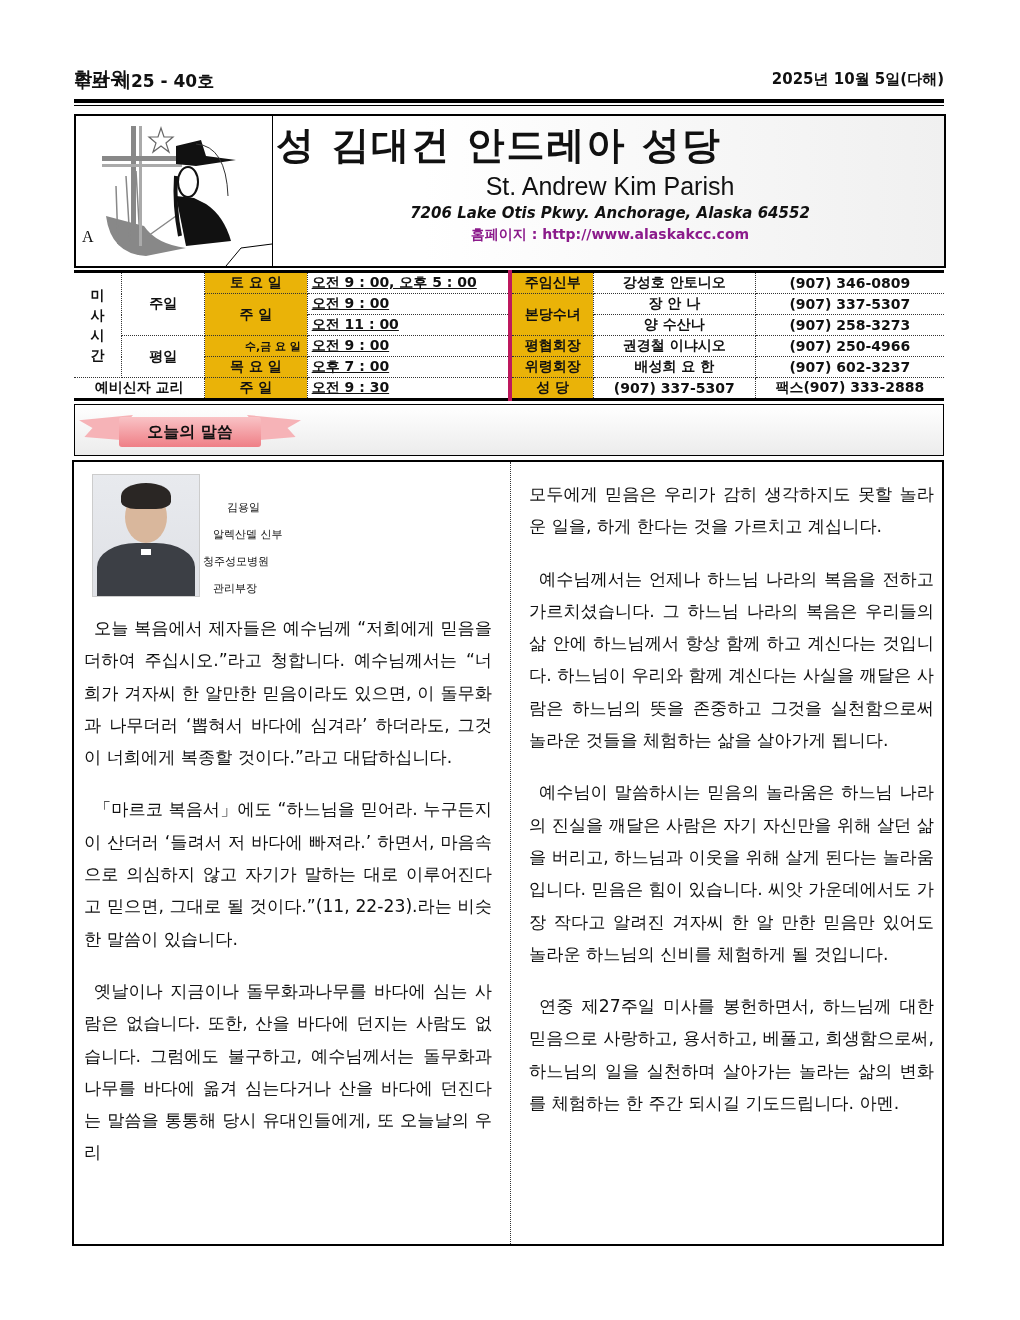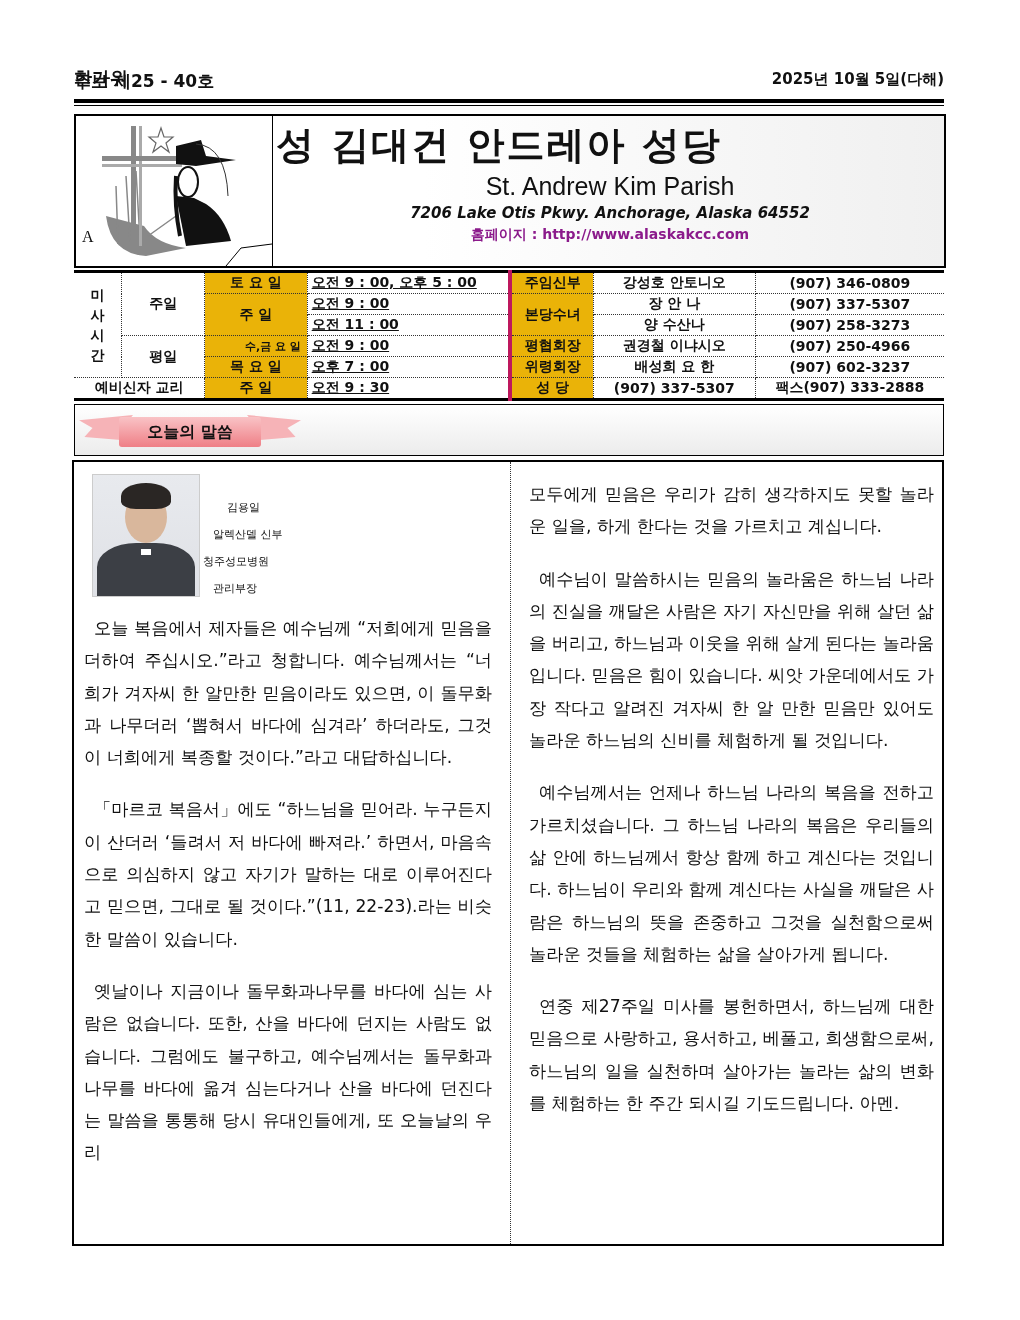--- a/index.html
+++ b/index.html
@@ -196,17 +196,17 @@
         <div>관리부장</div>
       </div>
     </div>
     <p>오늘 복음에서 제자들은 예수님께 “저희에게 믿음을 더하여 주십시오.”라고 청합니다. 예수님께서는 “너희가 겨자씨 한 알만한 믿음이라도 있으면, 이 돌무화과 나무더러 ‘뽑혀서 바다에 심겨라’ 하더라도, 그것이 너희에게 복종할 것이다.”라고 대답하십니다.</p>
     <p>「마르코 복음서」에도 “하느님을 믿어라. 누구든지 이 산더러 ‘들려서 저 바다에 빠져라.’ 하면서, 마음속으로 의심하지 않고 자기가 말하는 대로 이루어진다고 믿으면, 그대로 될 것이다.”(11, 22-23).라는 비슷한 말씀이 있습니다.</p>
     <p>옛날이나 지금이나 돌무화과나무를 바다에 심는 사람은 없습니다. 또한, 산을 바다에 던지는 사람도 없습니다. 그럼에도 불구하고, 예수님께서는 돌무화과나무를 바다에 옮겨 심는다거나 산을 바다에 던진다는 말씀을 통통해 당시 유대인들에게, 또 오늘날의 우리</p>
   </div>
 
   <div class="col col-right">
     <p class="noind">모두에게 믿음은 우리가 감히 생각하지도 못할 놀라운 일을, 하게 한다는 것을 가르치고 계십니다.</p>
+    <p>예수님께서는 언제나 하느님 나라의 복음을 전하고 가르치셨습니다. 그 하느님 나라의 복음은 우리들의 삶 안에 하느님께서 항상 함께 하고 계신다는 것입니다. 하느님이 우리와 함께 계신다는 사실을 깨달은 사람은 하느님의 뜻을 존중하고 그것을 실천함으로써 놀라운 것들을 체험하는 삶을 살아가게 됩니다.</p>
     <p>예수님이 말씀하시는 믿음의 놀라움은 하느님 나라의 진실을 깨달은 사람은 자기 자신만을 위해 살던 삶을 버리고, 하느님과 이웃을 위해 살게 된다는 놀라움입니다. 믿음은 힘이 있습니다. 씨앗 가운데에서도 가장 작다고 알려진 겨자씨 한 알 만한 믿음만 있어도 놀라운 하느님의 신비를 체험하게 될 것입니다.</p>
-    <p>예수님께서는 언제나 하느님 나라의 복음을 전하고 가르치셨습니다. 그 하느님 나라의 복음은 우리들의 삶 안에 하느님께서 항상 함께 하고 계신다는 것입니다. 하느님이 우리와 함께 계신다는 사실을 깨달은 사람은 하느님의 뜻을 존중하고 그것을 실천함으로써 놀라운 것들을 체험하는 삶을 살아가게 됩니다.</p>
     <p>연중 제27주일 미사를 봉헌하면서, 하느님께 대한 믿음으로 사랑하고, 용서하고, 베풀고, 희생함으로써, 하느님의 일을 실천하며 살아가는 놀라는 삶의 변화를 체험하는 한 주간 되시길 기도드립니다. 아멘.</p>
   </div>
 </div>
 
 </body></html>

